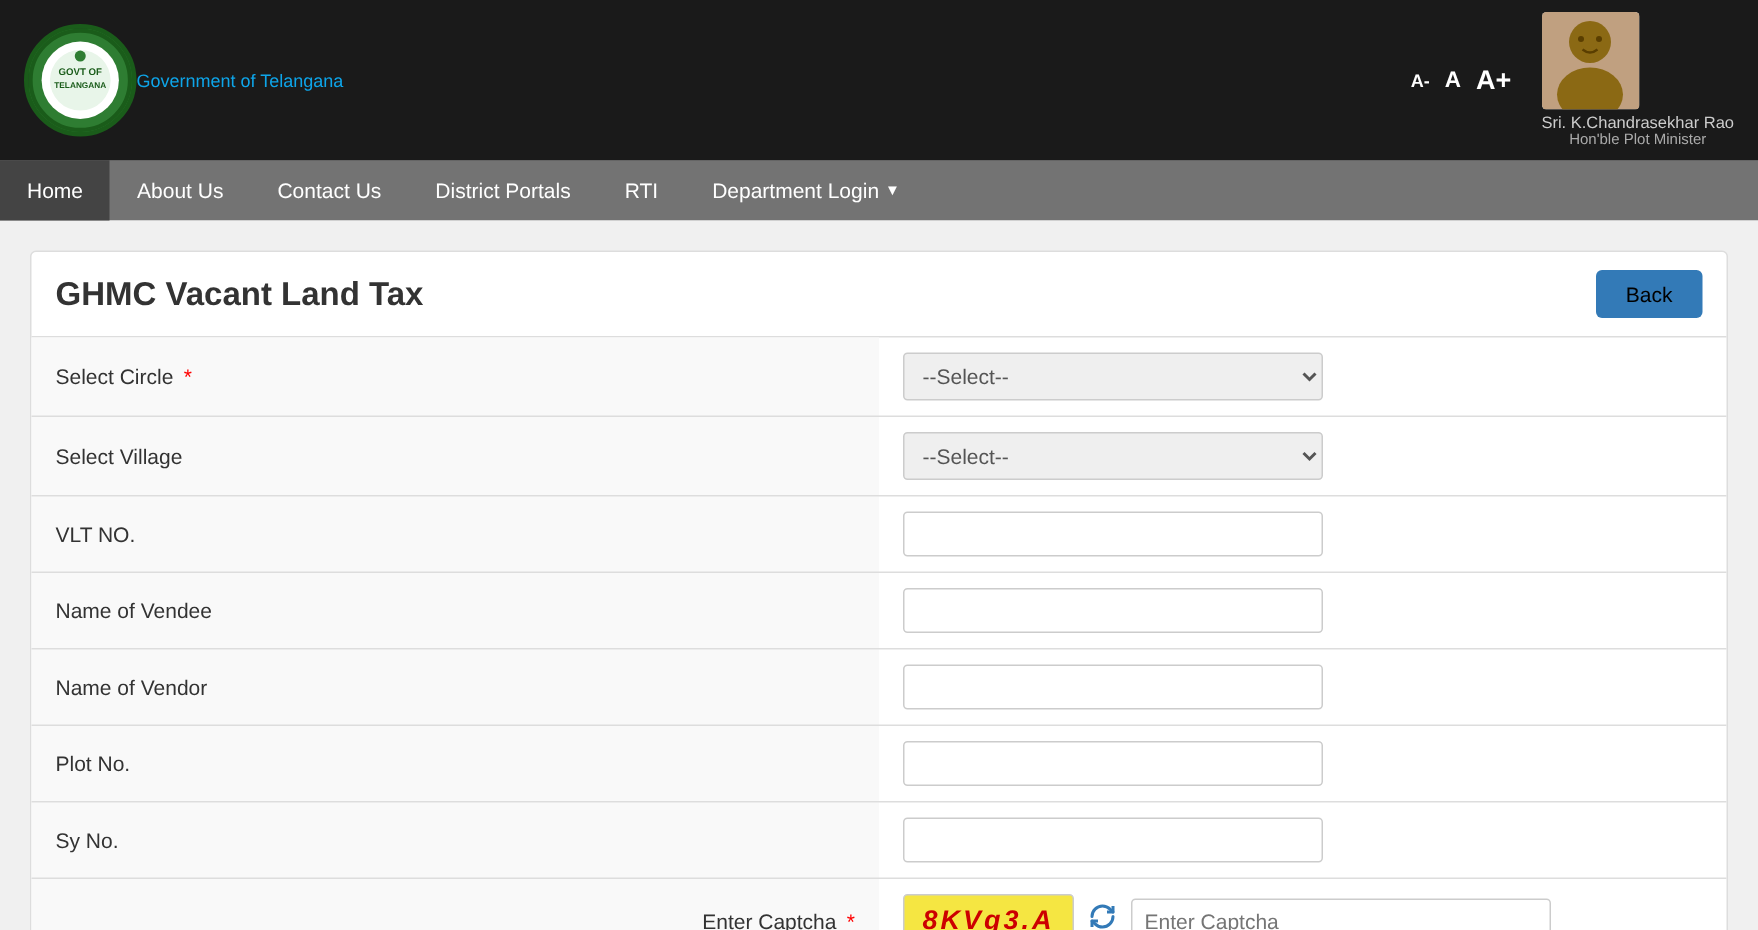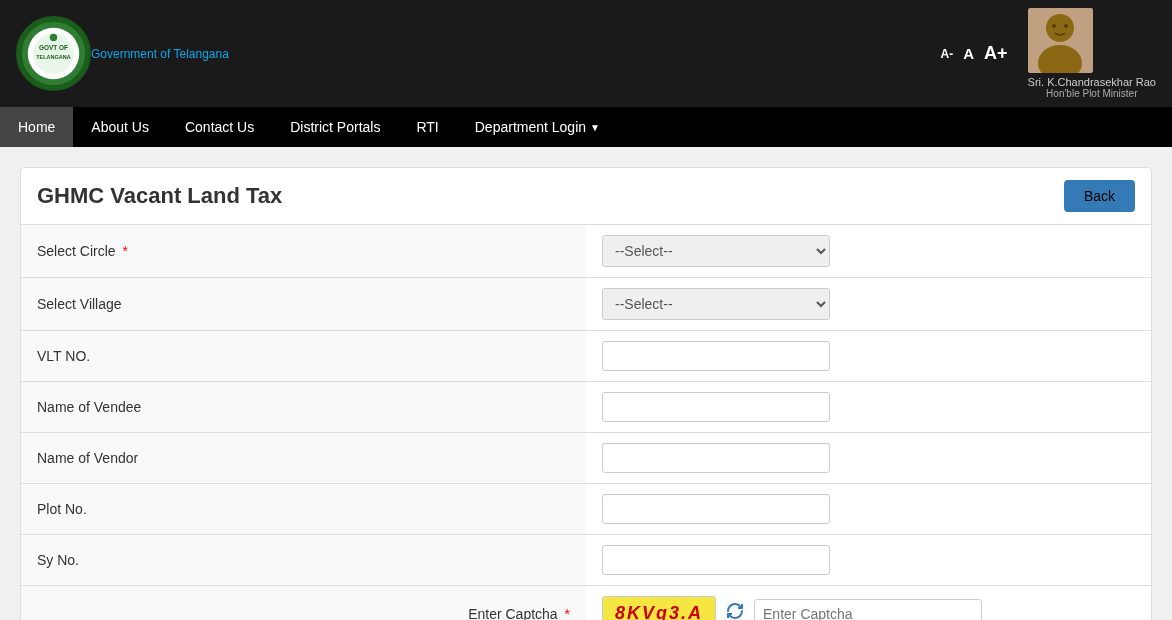--- a/index.html
+++ b/index.html
@@ -59,21 +59,21 @@
       background: linear-gradient(135deg, #aaa 0%, #ddd 50%, #aaa 100%);
       display: flex;
       align-items: center;
       justify-content: center;
       font-size: 28px;
       color: #555;
     }
 
     
     .nav {
-      background: #000000;
+      background: #737373;
       display: flex;
       align-items: flex-start;
     }
     .nav-item {
       color: white;
       padding: 12px 18px;
       cursor: pointer;
       font-size: 14px;
       white-space: nowrap;
       display: flex;
@@ -136,21 +136,21 @@
     }
     .form-table td:last-child {
       width: 50%;
     }
     .required-star {
       color: red;
       margin-left: 3px;
     }
     .form-table select,
     .form-table input[type="text"] {
-      width: 228px;
+      width: 280px;
       padding: 6px 8px;
       border: 1px solid #ccc;
       border-radius: 3px;
       font-size: 14px;
       color: #555;
     }
     .form-table select {
       appearance: auto;
     }
 

